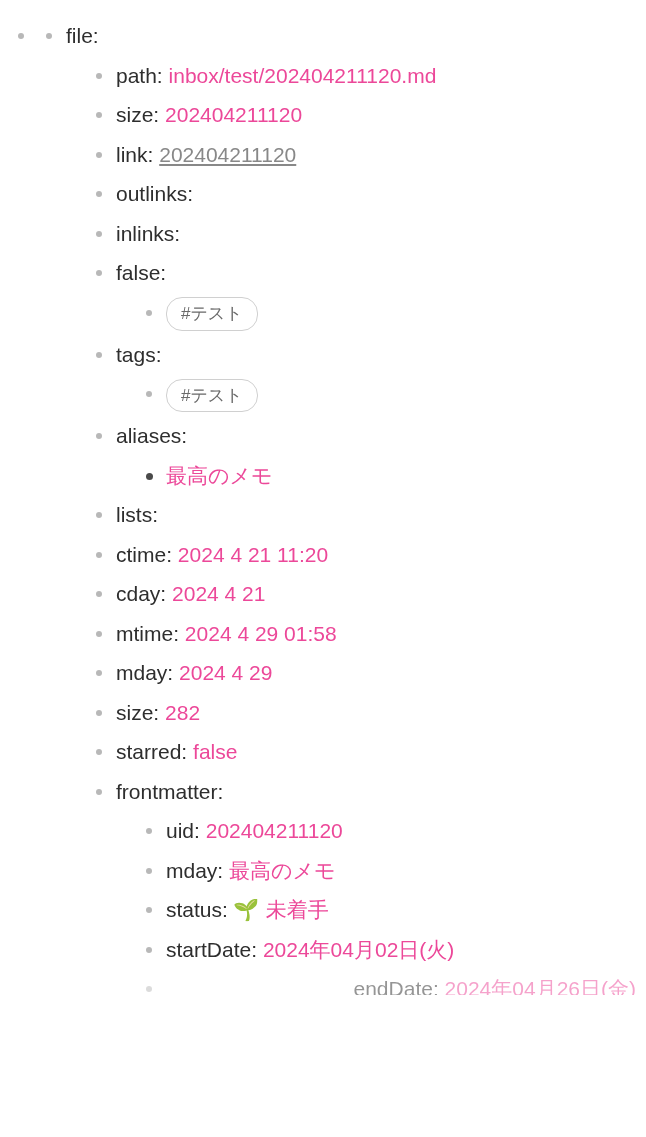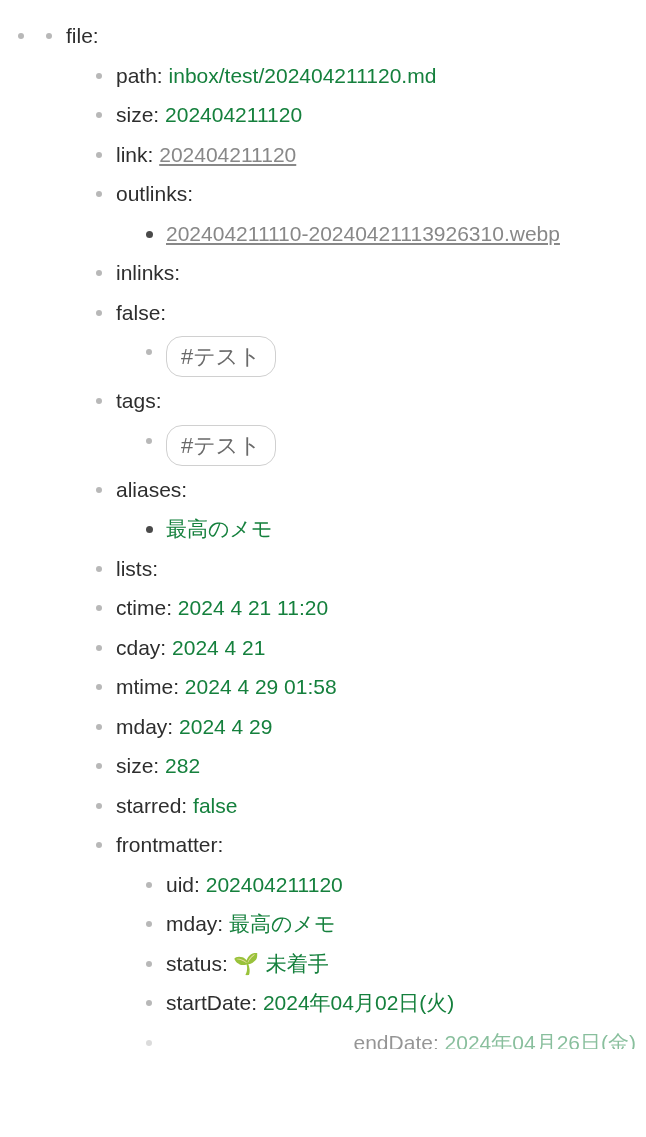--- a/index.html
+++ b/index.html
@@ -43,33 +43,33 @@
       background: #4a4a4a;
     }
     .nested {
       margin-left: 22px;
     }
     .key {
       color: #2e2e2e;
       font-weight: 400;
     }
     .value {
-      color: #15803d;
+      color: #ec4899;
     }
     .link {
       color: #888888;
       text-decoration: underline;
       cursor: pointer;
     }
     .tag-pill {
       display: inline-block;
       border: 1px solid #d0d0d0;
       border-radius: 16px;
       padding: 3px 14px;
-      font-size: 22px;
+      font-size: 17px;
       color: #6a6a6a;
       vertical-align: middle;
     }
     .level-0 { margin-left: 0; }
   </style>
 </head>
 <body>
 
 <ul>
   <li class="level-0">
@@ -91,26 +91,20 @@
             <span class="value">202404211120</span>
           </li>
           <li class="nested">
             <span class="bullet"></span>
             <span class="key">link:</span> 
             <span class="link">202404211120</span>
           </li>
           <li class="nested">
             <span class="bullet"></span>
             <span class="key">outlinks:</span>
-            <ul>
-              <li class="nested">
-                <span class="bullet-solid"></span>
-                <span class="link">202404211110-20240421113926310.webp</span>
-              </li>
-            </ul>
           </li>
           <li class="nested">
             <span class="bullet"></span>
             <span class="key">inlinks:</span>
           </li>
           <li class="nested">
             <span class="bullet"></span>
             <span class="key">false:</span>
             <ul>
               <li class="nested">

